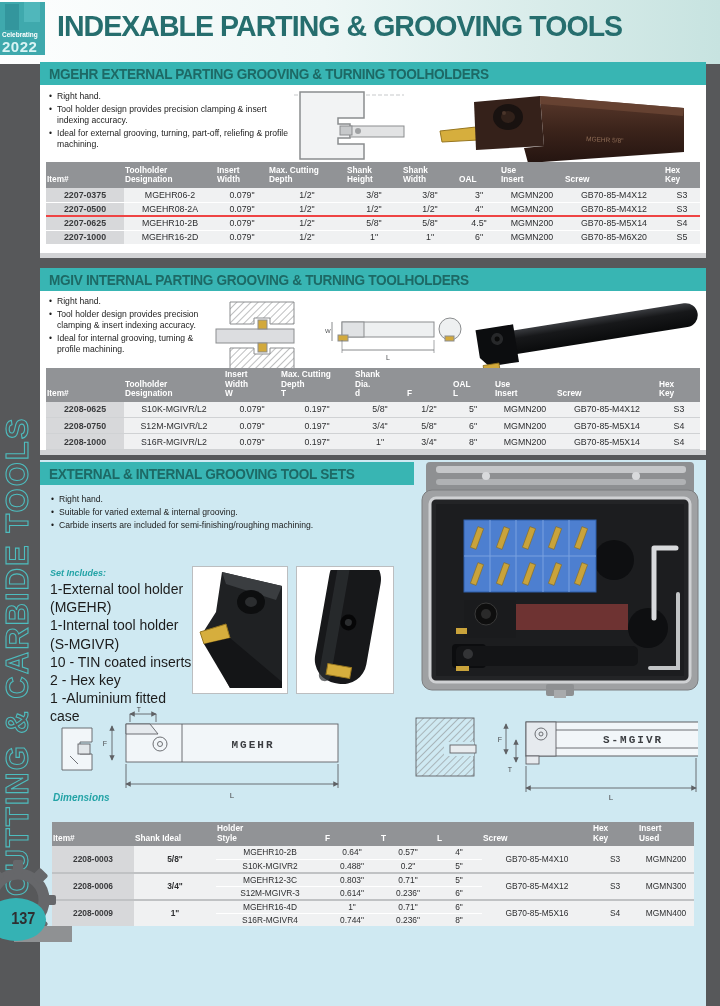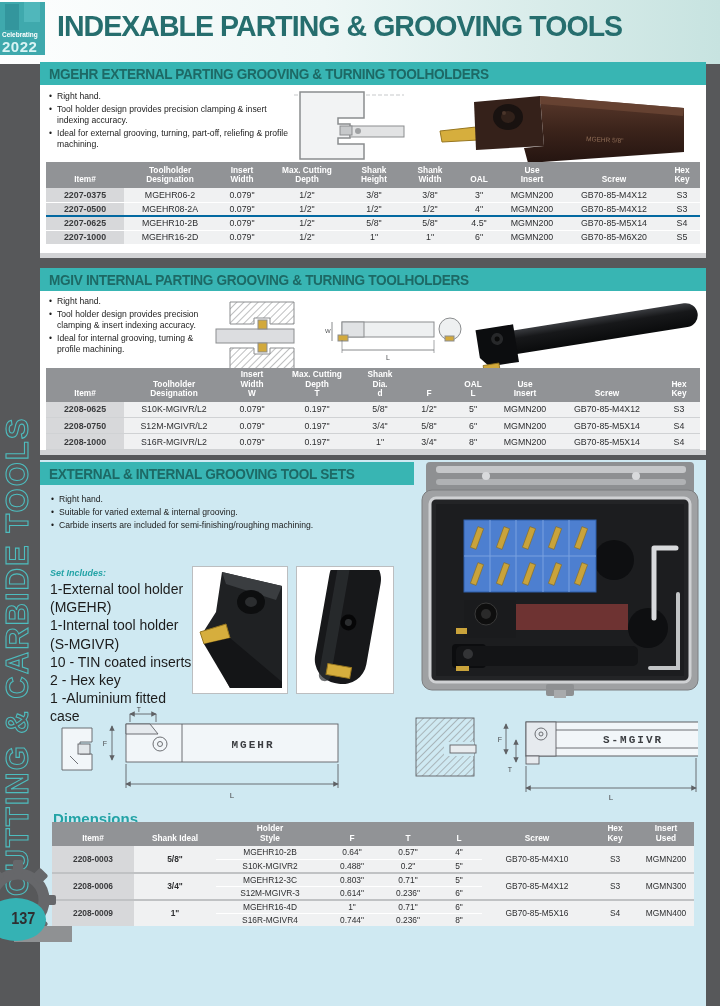--- a/index.html
+++ b/index.html
@@ -44,34 +44,34 @@
 .draws{position:absolute;left:8px;top:244px}
 
 .set-inc{position:absolute;left:10px;top:108px;width:148px}
 .si-title{font-size:9px;font-weight:bold;font-style:italic;color:#23a3a6;margin-bottom:2px}
 .si-item{font-size:14px;color:#1c1c1c;line-height:1.3}
 
 .pframe{position:absolute;background:#fff;border:1px solid #bcbec0;padding:3px}
 .pa{left:152px;top:106px;width:96px;height:128px}
 .pb{left:256px;top:106px;width:98px;height:128px}
 
-.dim-lb{position:absolute;left:13px;top:350px;font-size:15px;font-weight:bold;color:#23a3a6}
+.dim-lb{position:absolute;left:13px;top:332px;font-size:10px;font-weight:bold;font-style:italic;color:#23a3a6}
 
 
 .tbl{border-collapse:collapse;position:absolute;table-layout:fixed}
 .tbl th{background:#919396;color:#fff;font-weight:bold;font-size:8.3px;line-height:1.15;
-  white-space:pre-line;text-align:center;vertical-align:bottom;padding:2px 1px 3px}
+  white-space:pre-line;text-align:left;vertical-align:bottom;padding:2px 1px 3px}
 .tbl td{font-size:8.8px;text-align:center;color:#2e2f31;background:#f0f1f2;
   border-bottom:1px solid #fff;padding:1px 0;vertical-align:middle}
 .tbl td.item{font-weight:bold;background:#d7d8da;color:#3a3b3d}
 .tbl td.bold{font-weight:bold}
 .t1{left:6px;top:100px;width:654px}
 .t1 th{height:26px}
 .t1 td{height:14px}
-.t1 tr.gend td{border-bottom:2px solid #0369a1}
+.t1 tr.gend td{border-bottom:2px solid #ef4444}
 .t2{left:6px;top:100px;width:654px}
 .t2 th{height:30px}
 .t2 td{height:16px;border-bottom:1.5px solid #d0d2d4}
 .t3{left:12px;top:362px;width:642px}
 .t3 th{height:24px}
 .t3 td{height:13px;font-size:8.4px;border-bottom:none}
 .t3 td.s{border-bottom:1px solid #fff}
 .t3 tbody + tbody tr:first-child td{border-top:2.5px solid #c0c2c4}
 
 

